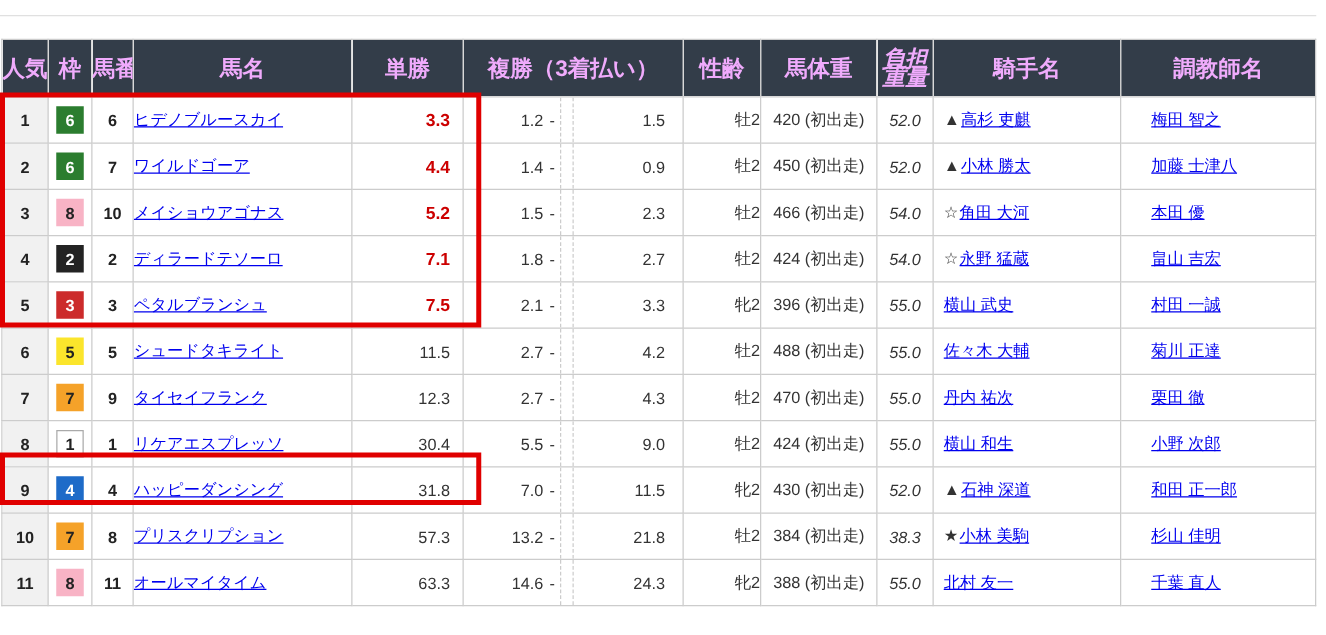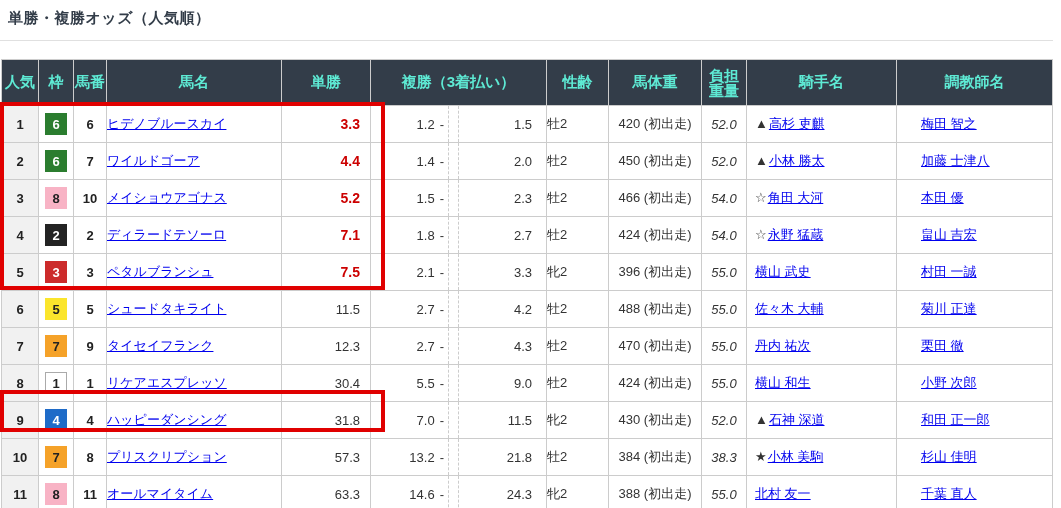--- a/index.html
+++ b/index.html
@@ -30,38 +30,38 @@
     width: 1051px;
     font-size: 13px;
   }
   table.odds th, table.odds td {
     border: 1px solid #ccc;
     overflow: hidden;
     white-space: nowrap;
   }
   thead th {
     background: var(--header-bg, #333d49);
-    color: #5eead4;
-    font-size: 15px;
+    color: #f0abfc;
+    font-size: 18px;
     font-weight: bold;
     height: 46px;
     text-align: center;
     border-color: #9aa2a9;
     border-top-color: #333d49;
   }
-  thead th .two-line { line-height: 15px; }
+  thead th .two-line { line-height: 15px; font-style: italic; }
   tbody td { height: 36px; background: #fff; }
 
   td.c-rank   { text-align: center; font-weight: bold; background: #f1f1f1; color: #222; }
   td.c-frame  { text-align: center; }
   td.c-number { text-align: center; font-weight: bold; color: #222; }
   td.c-name   { padding-left: 0; text-align: left; }
   td.c-win    { text-align: right; padding-right: 10px; color: #333; }
   td.c-win.hot{ color: var(--hot-red, #cc0000); font-weight: bold; font-size: 14px; }
-  td.c-sexage { text-align: left; }
+  td.c-sexage { text-align: right; }
   td.c-weight { text-align: center; }
   td.c-load   { text-align: center; font-style: italic; }
   td.c-jockey { padding-left: 8px; text-align: left; margin-left: 40px; }
   td.c-trainer{ padding-left: 24px; text-align: left; }
 
   .frame-badge {
     display: inline-flex;
     align-items: center;
     justify-content: center;
     width: 22px; height: 22px;
@@ -87,21 +87,20 @@
     width: 385px;
     pointer-events: none;
   }
   .hl-box-top5 { top: 43px;  height: 188px; }
   .hl-box-row9 { top: 331px; height: 42px; }
 </style>
 </head>
 <body>
 
 <div class="page">
-  <div class="page-title">単勝・複勝オッズ（人気順）</div>
   <hr class="title-rule">
 
   <div class="table-wrap">
     <table class="odds">
       <colgroup>
         <col style="width:37px">
           <col style="width:35px">
           <col style="width:33px">
         <col style="width:175px">
           <col style="width:89px">
@@ -173,21 +172,21 @@
       <a class="ln">ワイルドゴーア</a>
     </td>
     <td class="c-win hot">4.4</td>
     <td class="c-place">
       <div class="place-flex">
         <span class="place-low">
                   <span>1.4</span>
                   <span class="sep"> -</span>
                 </span>
         <span class="place-div"></span>
-        <span class="place-high">2.0</span>
+        <span class="place-high">0.9</span>
       </div>
     </td>
     <td class="c-sexage">牡2</td>
     <td class="c-weight">450 (初出走)</td>
     <td class="c-load">52.0</td>
     <td class="c-jockey">
       <span class="jk-mark">▲</span><a class="ln">小林 勝太</a>
     </td>
     <td class="c-trainer">
       <a class="ln">加藤 士津八</a>

